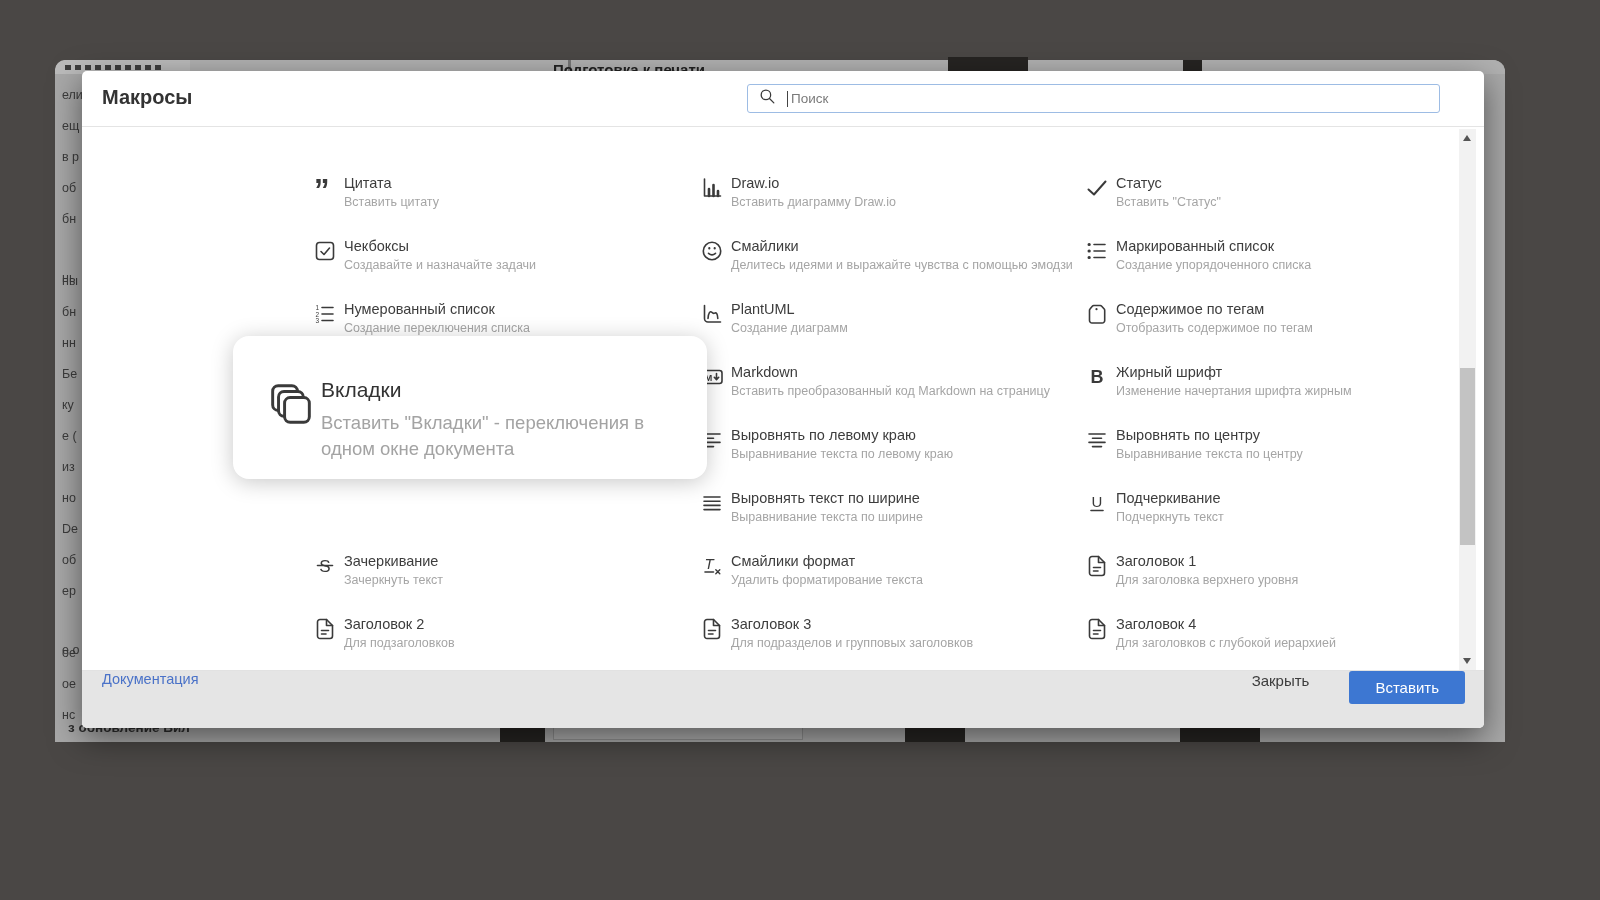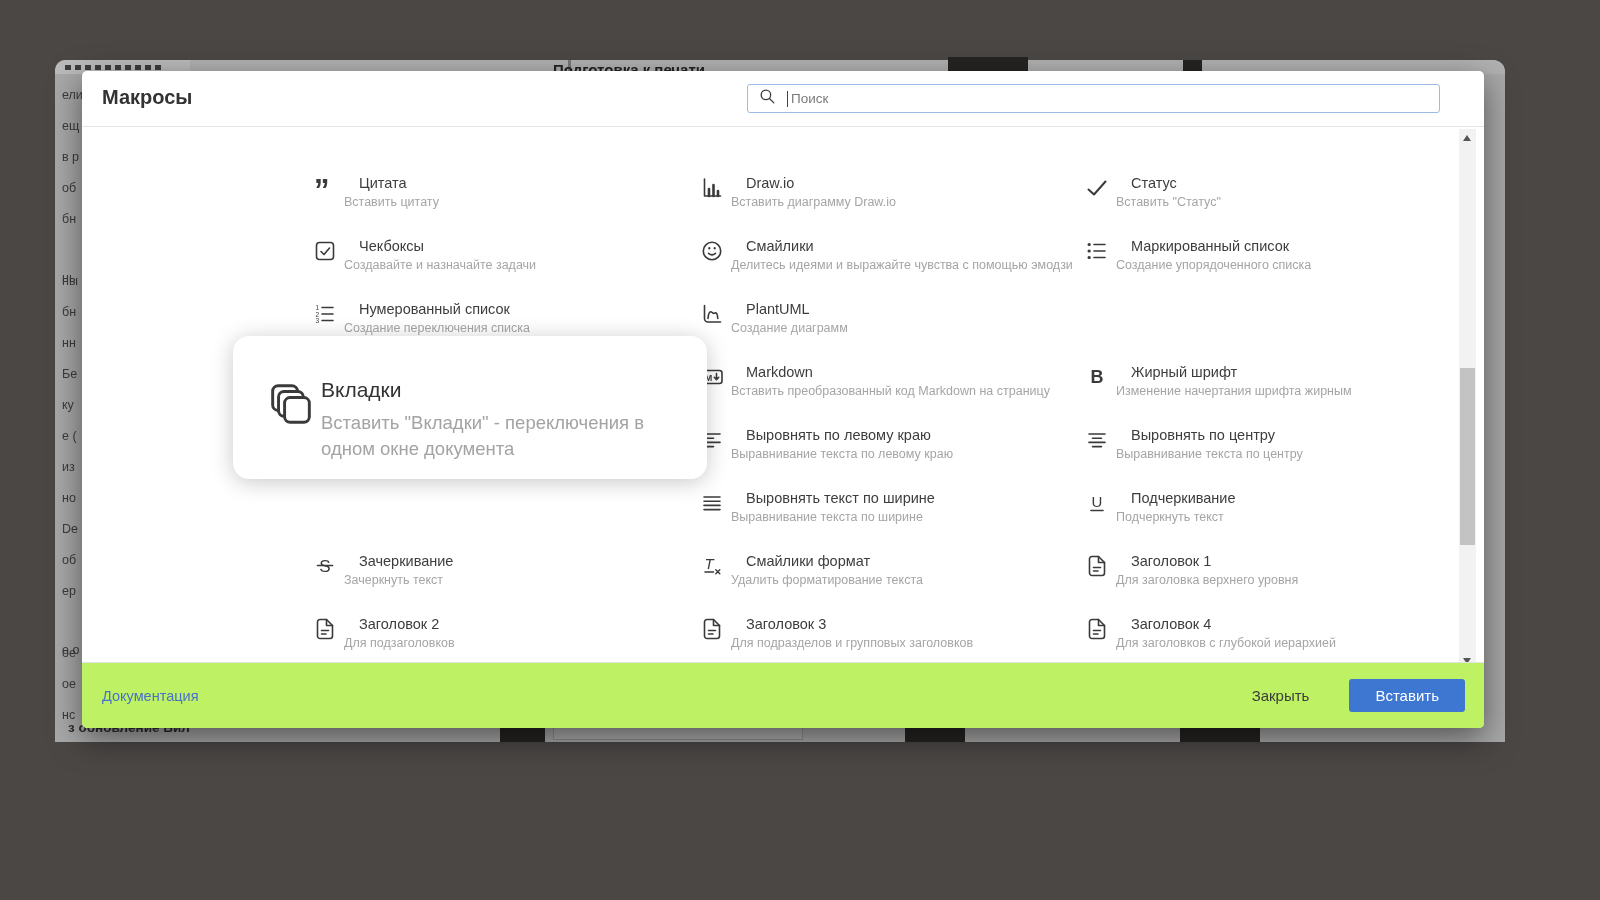--- a/index.html
+++ b/index.html
@@ -27,32 +27,32 @@
   .search{position:absolute;left:665px;top:13px;width:693px;height:29px;border:1px solid #9dbce4;
     border-radius:3px;display:flex;align-items:center;padding-left:10px;background:#fff;}
   .search .icon svg{display:block;}
   .caret{width:1px;height:16px;background:#444;margin:0 3px 0 10px;}
   .placeholder{font-size:13.5px;color:#7a7a7a;}
   
   .m-content{position:absolute;left:0;top:57px;width:100%;height:542px;background:#fff;overflow:hidden;}
   .item{position:absolute;display:flex;align-items:flex-start;}
   .item .icon{display:block;margin-top:1px;}
   .item .txt{margin-left:7px;}
-  .ttl{font-size:14.5px;color:#3d3d3d;white-space:nowrap;margin-left:15px;}
+  .ttl{font-size:14.5px;color:#3d3d3d;white-space:nowrap;}
   .dsc{font-size:12.5px;color:#a5a5a5;margin-top:4px;white-space:nowrap;}
   .icon{display:inline-block;}
   
   .sbar{position:absolute;left:1377px;top:58px;width:17px;height:541px;background:#f2f2f2;}
   .sb-thumb{position:absolute;left:1px;top:239px;width:15px;height:177px;background:#c3c3c3;}
   .sb-up,.sb-dn{position:absolute;left:4px;width:0;height:0;border-left:4.5px solid transparent;border-right:4.5px solid transparent;}
   .sb-up{top:6px;border-bottom:6px solid #555;}
   .sb-dn{bottom:6px;border-top:6px solid #555;}
   
-  .m-footer{position:absolute;left:0;bottom:0;width:100%;height:66px;background:#bef264;
-    border-top:1px solid #e2e2e2;border-radius:0 0 5px 5px;display:flex;align-items:center;}
+  .m-footer{position:absolute;left:0;bottom:0;width:100%;height:58px;background:#e5e5e5;
+    border-top:1px solid #e2e2e2;border-radius:0 0 5px 5px;display:flex;align-items:flex-start;}
   .doc-link{margin-left:20px;font-size:14.5px;color:#4a72c8;cursor:pointer;}
   .f-spacer{flex:1;}
   .btn-close{font-size:15px;color:#3c3c3c;background:none;border:none;margin-right:34px;cursor:pointer;font-family:inherit;}
   .btn-insert{font-size:15px;color:#fff;background:#3d77d2;border:none;border-radius:3px;
     height:33px;padding:0 26px;margin-right:19px;cursor:pointer;font-family:inherit;}
   
   .tooltip{position:absolute;left:233px;top:336px;width:474px;height:143px;background:#fff;
     border-radius:16px;box-shadow:0 3px 22px rgba(0,0,0,.22);z-index:20;}
   .tt-icon{position:absolute;left:36px;top:46px;}
   .tt-title{position:absolute;left:88px;top:42px;font-size:21px;color:#333;}
@@ -272,20 +272,30 @@
       <div class="item" style="left: 1003px; top: 110px;">
         <span class="icon"><svg viewBox="0 0 24 24" width="24" height="24" fill="none" stroke="#3a3a3a" stroke-width="1.6" stroke-linecap="round" stroke-linejoin="round">
             <path d="M9 5.5h11M9 12h11M9 18.5h11"></path>
             <path d="M4 5.5h.3M4 12h.3M4 18.5h.3" stroke-width="3"></path>
           </svg></span>
         <div class="txt">
           <div class="ttl">Маркированный список</div>
           <div class="dsc">Создание упорядоченного списка</div>
         </div>
       </div>
+      <div class="item" style="left: 1003px; top: 173px;">
+        <span class="icon"><svg viewBox="0 0 24 24" width="24" height="24" fill="none" stroke="#3a3a3a" stroke-width="1.6" stroke-linecap="round" stroke-linejoin="round">
+            <path d="M8.8 3.5h6.4a2 2 0 0 1 1.5.7l2.5 2.9a2 2 0 0 1 .5 1.3v10.1a2.5 2.5 0 0 1-2.5 2.5H7a2.5 2.5 0 0 1-2.5-2.5V8.4a2 2 0 0 1 .5-1.3l2.3-2.9a2 2 0 0 1 1.5-.7z"></path>
+            <circle cx="11.5" cy="7.2" r="1.1" fill="#3a3a3a" stroke="none"></circle>
+          </svg></span>
+        <div class="txt">
+          <div class="ttl">Содержимое по тегам</div>
+          <div class="dsc">Отобразить содержимое по тегам</div>
+        </div>
+      </div>
       <div class="item" style="left: 1003px; top: 236px;">
         <span class="icon"><svg viewBox="0 0 24 24" width="24" height="24" fill="none" stroke="#3a3a3a" stroke-width="1.6" stroke-linecap="round" stroke-linejoin="round">
             <text x="12" y="17.5" text-anchor="middle" font-size="18" font-weight="bold" fill="#3a3a3a" stroke="none" font-family="Liberation Sans,sans-serif">B</text>
           </svg></span>
         <div class="txt">
           <div class="ttl">Жирный шрифт</div>
           <div class="dsc">Изменение начертания шрифта жирным</div>
         </div>
       </div>
       <div class="item" style="left: 1003px; top: 299px;">

